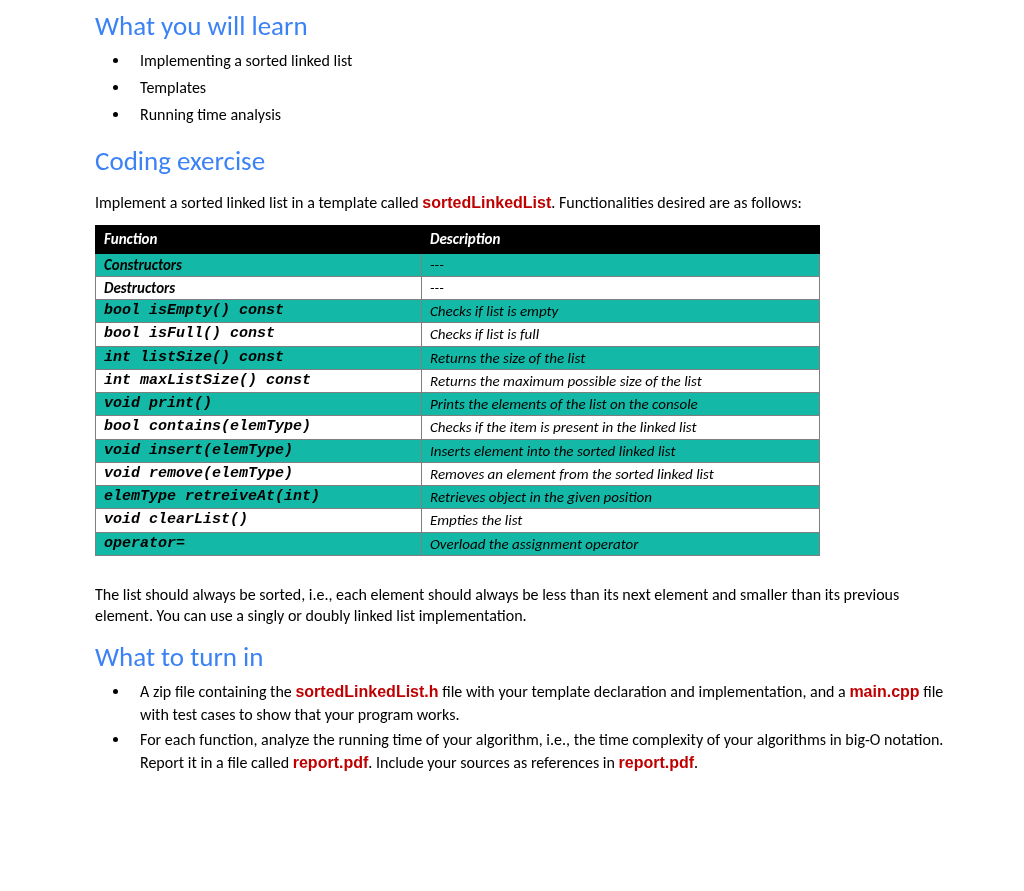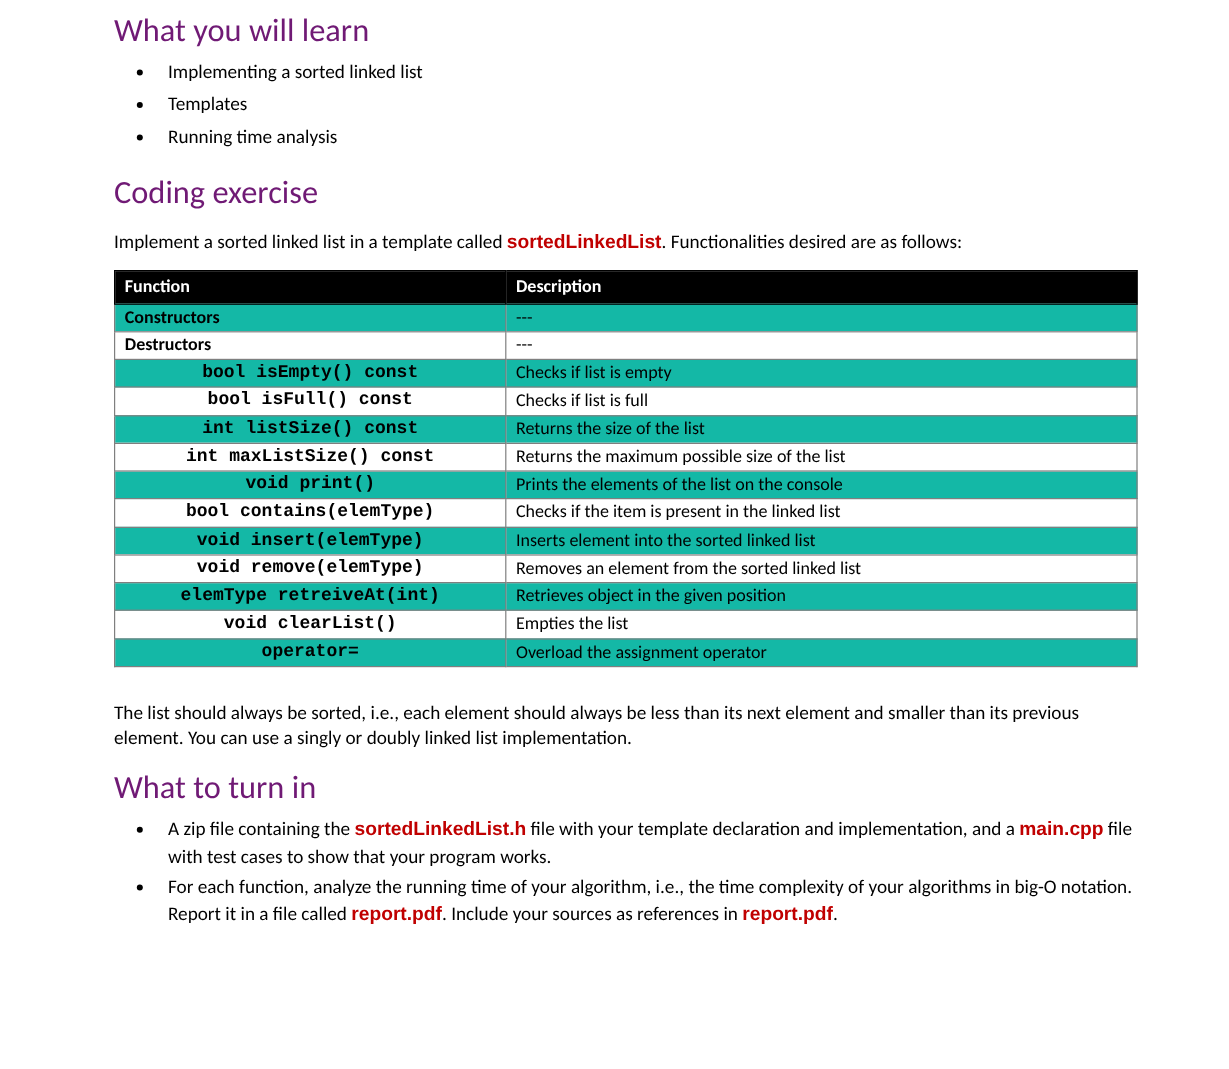--- a/index.html
+++ b/index.html
@@ -9,21 +9,21 @@
     color: #000;
     margin: 0;
     padding: 0 20px 30px 20px;
     width: 1024px;
     line-height: 1.35;
   }
   h2 {
     font-family: "Calibri Light", "Segoe UI Light", Calibri, Arial, sans-serif;
     font-weight: 300;
     font-size: 27px;
-    color: #701a75;
+    color: #3b82f6;
     margin: 8px 0 6px 75px;
   }
   ul.bullets {
     margin: 4px 0 18px 110px;
     padding: 0;
     list-style: disc;
   }
   ul.bullets li {
     margin: 5px 0;
     padding-left: 10px;
@@ -32,42 +32,42 @@
     margin: 12px 75px 12px 75px;
     font-size: 16px;
   }
   .code-red {
     font-family: Liberation Sans, sans-serif;
     color: #c00000;
     font-weight: bold;
   }
   table.func {
     border-collapse: collapse;
-    width: 853px;
+    width: 725px;
     margin: 6px 0 6px 75px;
     font-size: 15px;
+    font-style: italic;
   }
   table.func th {
     background: #000;
     color: #fff;
     text-align: left;
     font-weight: bold;
     padding: 3px 8px;
     border: 1px solid #000;
   }
   table.func td {
     border: 1px solid #7f7f7f;
     padding: 1px 8px;
     vertical-align: middle;
   }
   table.func td.funcname {
     font-family: "Courier New", Courier, monospace;
     font-weight: bold;
     width: 326px;
-    text-align: center;
   }
   table.func td.plainbold {
     font-weight: bold;
     width: 326px;
   }
   tr.grey td { background: #14b8a6; }
   tr.white td { background: #fff; }
   .turnin-list {
     margin: 4px 0 0 110px;
     padding: 0;

